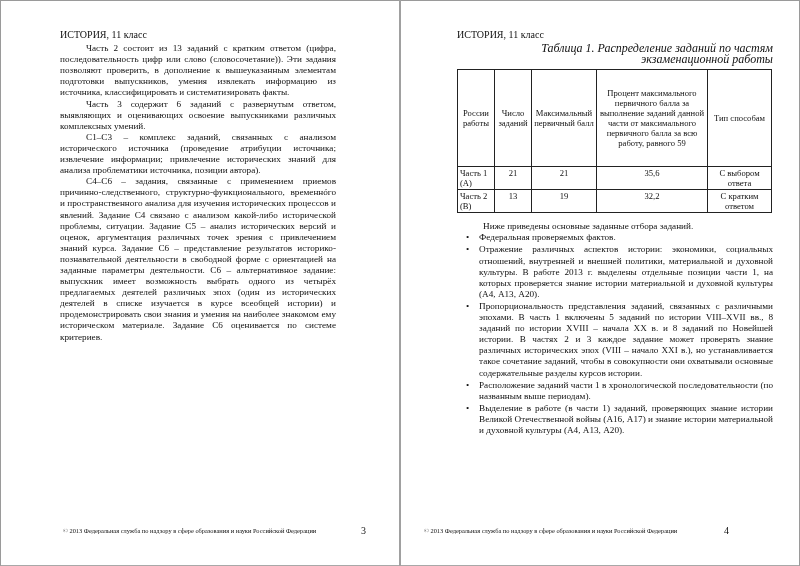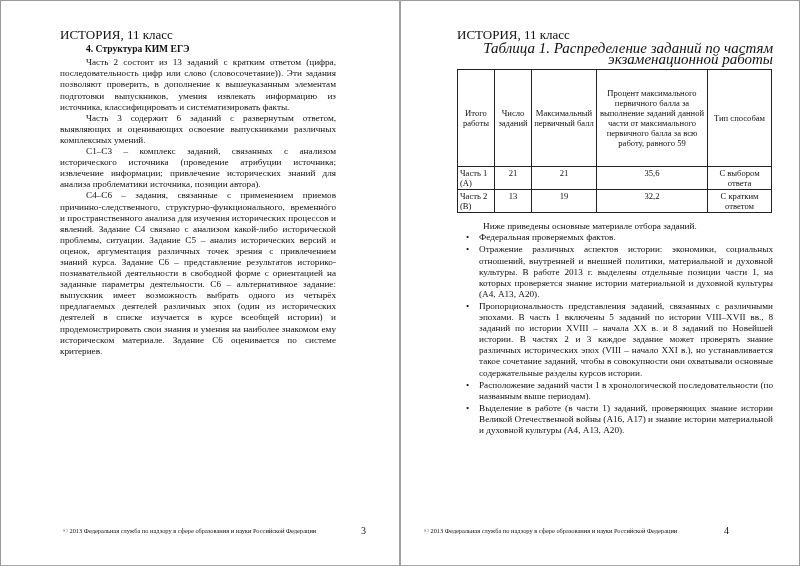--- a/index.html
+++ b/index.html
@@ -11,24 +11,24 @@
     position: absolute; left: 0; top: 0; width: 798px; height: 564px;
     border: 1px solid #9a9a9a; border-bottom: 2px solid #a8a8a8;
   }
   .divider { position: absolute; left: 399px; top: 0; width: 2px; height: 566px; background: #a0a0a0; }
   .page { position: absolute; top: 0; height: 566px; }
   .page.left { left: 0; width: 399px; }
   .page.right { left: 401px; width: 399px; }
   .content { position: absolute; font-size: 9.2px; line-height: 11.1px; }
   .page.left .content { left: 60px; top: 29px; width: 276px; }
   .page.right .content { left: 56px; top: 29px; width: 316px; }
-  .running-head { font-size: 13px; margin-bottom: 3px; }
+  .running-head { font-size: 10px; margin-bottom: 3px; }
   .section-title { font-weight: bold; font-size: 9.6px; text-indent: 26px; margin: 2px 0 3px; line-height: 11.2px; }
   p { margin: 0; text-align: justify; text-indent: 26px; }
-  .table-caption { font-style: italic; text-align: right; font-size: 15px; margin: 2px 0 4px; }
+  .table-caption { font-style: italic; text-align: right; font-size: 12px; margin: 2px 0 4px; }
   table.dist { border-collapse: collapse; width: 315px; font-size: 8.6px; line-height: 10px; }
   table.dist th, table.dist td { border: 1px solid #222; padding: 1px 2px; vertical-align: top; margin-left: 48px; }
   table.dist th { font-weight: normal; text-align: center; vertical-align: middle; height: 94px; }
   table.dist td { text-align: center; }
   table.dist td.part { text-align: left; }
   table.dist .c1 { width: 32px; } .c2 { width: 32px; } .c3 { width: 60px; } .c4 { width: 106px; }
   .gap { height: 8px; }
   ul.principles { margin: 0; padding: 0 0 0 22px; list-style: none; }
   ul.principles li { position: relative; text-align: justify; margin-bottom: 1px; }
   ul.principles li .bullet { position: absolute; left: -13px; top: 0; }
@@ -41,38 +41,37 @@
 </style>
 </head>
 <body>
 
 <div class="frame"></div>
 <div class="divider"></div>
 
 <div class="page left">
   <div class="content">
     <div class="running-head">ИСТОРИЯ, 11 класс</div>
-    <div class="section-title">4. Структура КИМ ЕГЭ</div>
     <p>Часть 2 состоит из 13 заданий с кратким ответом (цифра, последовательность цифр или слово (словосочетание)). Эти задания позволяют проверить, в дополнение к вышеуказанным элементам подготовки выпускников, умения извлекать информацию из источника, классифицировать и систематизировать факты.</p>
     <p>Часть 3 содержит 6 заданий с развернутым ответом, выявляющих и оценивающих освоение выпускниками различных комплексных умений.</p>
     <p>С1–С3 – комплекс заданий, связанных с анализом исторического источника (проведение атрибуции источника; извлечение информации; привлечение исторических знаний для анализа проблематики источника, позиции автора).</p>
     <p>С4–С6 – задания, связанные с применением приемов причинно-следственного, структурно-функционального, временнóго и пространственного анализа для изучения исторических процессов и явлений. Задание С4 связано с анализом какой-либо исторической проблемы, ситуации. Задание С5 – анализ исторических версий и оценок, аргументация различных точек зрения с привлечением знаний курса. Задание С6 – представление результатов историко-познавательной деятельности в свободной форме с ориентацией на заданные параметры деятельности. С6 – альтернативное задание: выпускник имеет возможность выбрать одного из четырёх предлагаемых деятелей различных эпох (один из исторических деятелей в списке изучается в курсе всеобщей истории) и продемонстрировать свои знания и умения на наиболее знакомом ему историческом материале. Задание С6 оценивается по системе критериев.</p>
   </div>
   <div class="footer">© 2013  Федеральная служба по надзору в сфере образования и науки Российской Федерации</div>
   <div class="page-num">3</div>
 </div>
 
 <div class="page right">
   <div class="content">
     <div class="running-head">ИСТОРИЯ, 11 класс</div>
     <div class="table-caption">Таблица 1. Распределение заданий по частям экзаменационной работы</div>
     <table class="dist">
       <thead>
         <tr>
-          <th class="c1">Итого работы</th>
+          <th class="c1">России работы</th>
           <th class="c2">Число заданий</th>
           <th class="c3">Максимальный первичный балл</th>
           <th class="c4">Процент максимального первичного балла за выполнение заданий данной части от максимального первичного балла за всю работу, равного 59</th>
           <th>Тип способам</th>
         </tr>
       </thead>
       <tbody>
         <tr>
           <td class="part">Часть 1 (А)</td>
           <td>21</td>
@@ -83,21 +82,21 @@
         <tr>
           <td class="part">Часть 2 (В)</td>
           <td>13</td>
           <td>19</td>
           <td>32,2</td>
           <td>С кратким ответом</td>
         </tr>
       </tbody>
     </table>
     <div class="gap"></div>
-    <p>Ниже приведены основные материале отбора заданий.</p>
+    <p>Ниже приведены основные заданные отбора заданий.</p>
     <ul class="principles">
       <li><span class="bullet">•</span><span>Федеральная проверяемых фактов.</span></li>
       <li><span class="bullet">•</span><span>Отражение различных аспектов истории: экономики, социальных отношений, внутренней и внешней политики, материальной и духовной культуры. В работе 2013 г. выделены отдельные позиции части 1, на которых проверяется знание истории материальной и духовной культуры (А4, А13, А20).</span></li>
       <li><span class="bullet">•</span><span>Пропорциональность представления заданий, связанных с различными эпохами. В часть 1 включены 5 заданий по истории VIII–XVII вв., 8 заданий по истории XVIII – начала XX в. и 8 заданий по Новейшей истории. В частях 2 и 3 каждое задание может проверять знание различных исторических эпох (VIII – начало XXI в.), но устанавливается такое сочетание заданий, чтобы в совокупности они охватывали основные содержательные разделы курсов истории.</span></li>
       <li><span class="bullet">•</span><span>Расположение заданий части 1 в хронологической последовательности (по названным выше периодам).</span></li>
       <li><span class="bullet">•</span><span>Выделение в работе (в части 1) заданий, проверяющих знание истории Великой Отечественной войны (А16, А17) и знание истории материальной и духовной культуры (А4, А13, А20).</span></li>
     </ul>
   </div>
   <div class="footer">© 2013  Федеральная служба по надзору в сфере образования и науки Российской Федерации</div>
   <div class="page-num">4</div>

